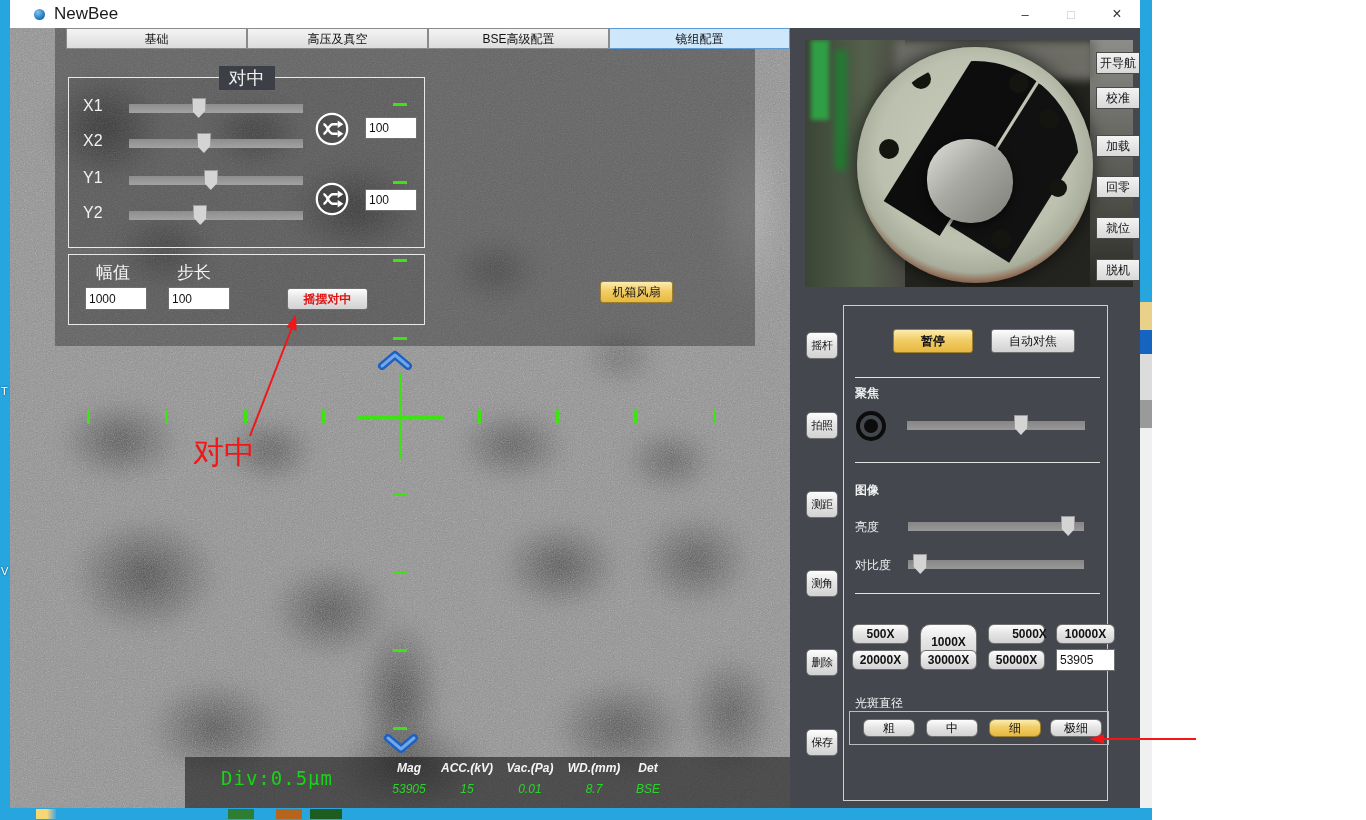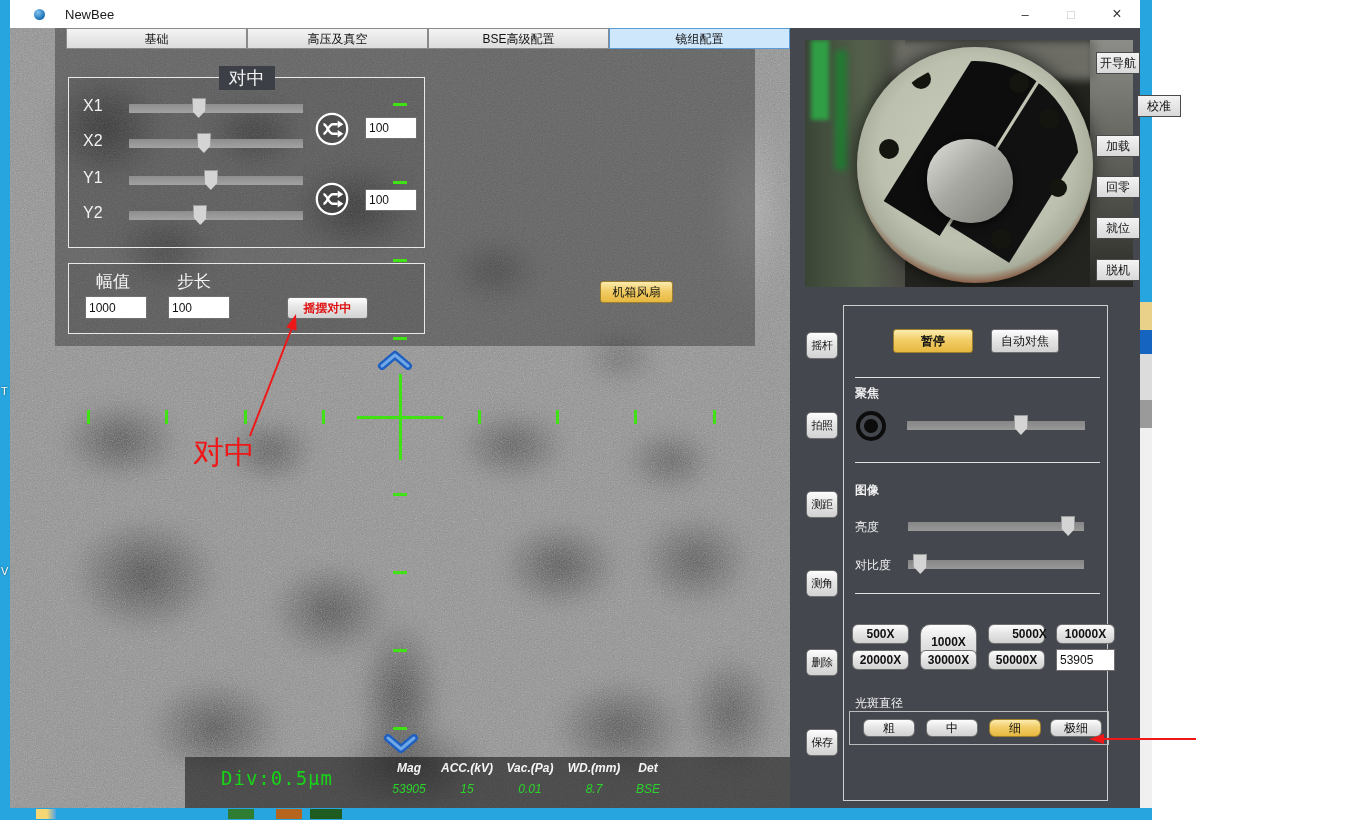--- a/index.html
+++ b/index.html
@@ -3,21 +3,21 @@
 <meta charset="utf-8">
 <style>
   * { margin:0; padding:0; box-sizing:border-box; }
   html,body { width:1366px; height:820px; background:#ffffff; font-family:"Liberation Sans", sans-serif; }
   #screen { position:relative; width:1366px; height:820px; background:#ffffff; overflow:hidden; }
 
   
   .desktop-strip { position:absolute; background:#27a5de; }
   .titlebar { position:absolute; left:10px; top:0; width:1130px; height:28px; background:#ffffff; display:flex; align-items:center; }
   .app-dot { width:11px; height:11px; border-radius:50%; background:radial-gradient(circle at 35% 30%, #7fc4ef, #1b6fb4 70%, #0d4d86); margin-left:24px; }
-  .title-text { font-size:13px; color:#1a1a1a; margin-left:20px; }
+  .title-text { font-size:17px; color:#1a1a1a; margin-left:9px; }
   .win-btn { width:46px; height:28px; display:flex; align-items:center; justify-content:center; font-size:13px; color:#333; }
   .win-btns { position:absolute; right:0; top:0; display:flex; }
 
   
   #sem { position:absolute; left:10px; top:28px; width:780px; height:780px; background:#919191; overflow:hidden; }
   .blob { position:absolute; border-radius:50%; filter:blur(8px); }
   .ctrl-shade { position:absolute; left:45px; top:0; width:700px; height:318px; background:rgba(12,12,14,0.33); }
 
   
   .tab { position:absolute; top:5px; height:21px; width:181px; text-align:center; font-size:12px; line-height:20px; color:#111;
@@ -166,21 +166,21 @@
       <path d="M11 25 C15 25 16 15 21 15 H26" fill="none" stroke="#ffffff" stroke-width="2.4"></path>
       <path d="M11 15 C15 15 16 25 21 25 H26" fill="none" stroke="#ffffff" stroke-width="2.4"></path>
       <polygon points="26,11 32,15 26,19" fill="#ffffff"></polygon>
         <polygon points="26,21 32,25 26,29" fill="#ffffff"></polygon>
     </svg>
     <div class="input" style="left:296px;top:39px;width:52px;height:22px;">100</div>
     <div class="input" style="left:296px;top:111px;width:52px;height:22px;">100</div>
   </div>
 
 
-  <div class="grp" style="left:68px;top:263px;width:357px;height:71px;">
+  <div class="grp" style="left:68px;top:254px;width:357px;height:71px;">
     <span class="wlabel" style="left:27px;top:6px;font-size:17px;">幅值</span>
     <span class="wlabel" style="left:108px;top:6px;font-size:17px;">步长</span>
     <div class="input" style="left:16px;top:32px;width:62px;height:23px;">1000</div>
     <div class="input" style="left:99px;top:32px;width:62px;height:23px;">100</div>
     <div class="btn btn-red-text" style="left:218px;top:33px;width:81px;height:22px;">摇摆对中</div>
   </div>
 
   <div class="btn btn-gold" style="left:600px;top:281px;width:73px;height:22px;">机箱风扇</div>
 
   <div id="status">
@@ -218,37 +218,37 @@
           <div style="position:absolute;left:8px;top:78px;width:20px;height:20px;border-radius:50%;background:#151510;"></div>
           <div style="position:absolute;left:178px;top:118px;width:18px;height:18px;border-radius:50%;background:#151510;"></div>
           <div style="position:absolute;left:120px;top:168px;width:20px;height:20px;border-radius:50%;background:#151510;"></div>
           <div style="position:absolute;left:56px;top:78px;width:86px;height:84px;border-radius:46% 50% 48% 50%;
                background:linear-gradient(135deg,#e0e0dc,#a8a8a2 45%,#7e7e78);box-shadow:0 3px 8px rgba(0,0,0,.6);"></div>
         </div>
       </div>
     </div>
 
     <div class="stage-btn" style="top:24px;">开导航</div>
-    <div class="stage-btn" style="top:67px;margin-left:41px;">校准</div>
+    <div class="stage-btn" style="top:59px;">校准</div>
     <div class="stage-btn" style="top:107px;">加载</div>
     <div class="stage-btn" style="top:148px;">回零</div>
     <div class="stage-btn" style="top:189px;">就位</div>
     <div class="stage-btn" style="top:231px;">脱机</div>
 
     <div class="btn tool-btn" style="left:16px;top:304px;width:32px;height:27px;">摇杆</div>
     <div class="btn tool-btn" style="left:16px;top:384px;width:32px;height:27px;">拍照</div>
     <div class="btn tool-btn" style="left:16px;top:463px;width:32px;height:27px;">测距</div>
     <div class="btn tool-btn" style="left:16px;top:542px;width:32px;height:27px;">测角</div>
     <div class="btn tool-btn" style="left:16px;top:621px;width:32px;height:27px;">删除</div>
     <div class="btn tool-btn" style="left:16px;top:701px;width:32px;height:27px;">保存</div>
 
     <div class="ctrl-box"></div>
 
     <div class="btn btn-gold" style="left:103px;top:301px;width:80px;height:24px;font-weight:bold;">暂停</div>
-    <div class="btn" style="left:201px;top:301px;width:68px;height:24px;">自动对焦</div>
+    <div class="btn" style="left:201px;top:301px;width:84px;height:24px;">自动对焦</div>
 
     <div class="sep" style="left:65px;top:349px;width:245px;"></div>
     <div class="plabel b" style="left:65px;top:357px;">聚焦</div>
     <div style="position:absolute;left:66px;top:383px;width:30px;height:30px;border:4px solid #0c0c0c;border-radius:50%;">
       <div style="position:absolute;left:4px;top:4px;width:14px;height:14px;border-radius:50%;background:#0c0c0c;"></div>
     </div>
     <div class="track" style="left:117px;top:393px;width:178px;background:linear-gradient(#868686,#989898);">
       <div class="thumb" style="left: 64%;"></div>
     </div>
 

